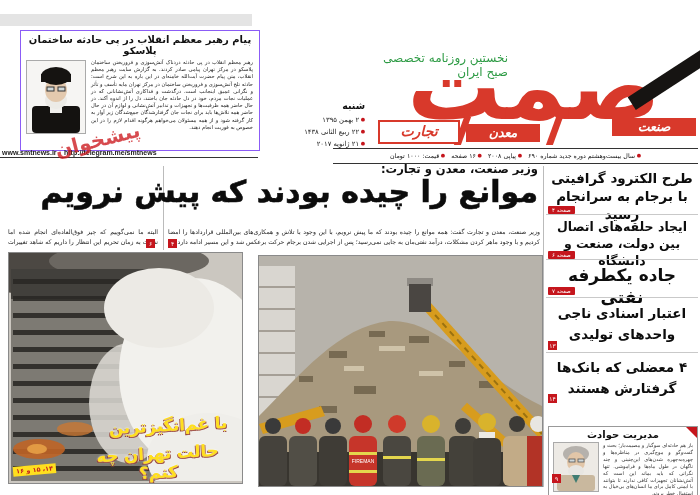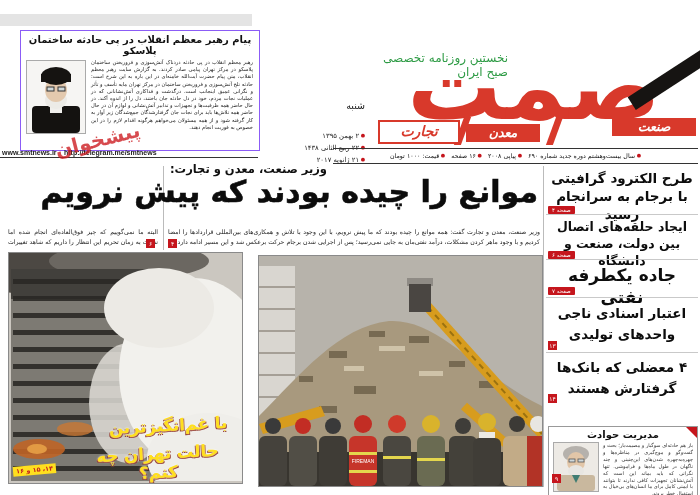--- a/index.html
+++ b/index.html
@@ -33,36 +33,36 @@
           text-align:center;line-height:18px;direction:rtl;}
   .sub-industry{left:612px;top:118px;width:84px;}
   .sub-mine{left:466px;top:124px;width:74px;}
   .sub-trade{left:378px;top:120px;width:78px;height:20px;line-height:18px;color:#d8392b;border:2px solid #d8392b;
              background:#fff;font-size:14px;font-weight:bold;font-style:italic;text-align:center;direction:rtl;}
   .slash{width:7px;height:28px;background:#d8392b;transform:skewX(-20deg);}
   .slash1{left:551px;top:117px;} .slash2{left:459px;top:117px;}
 
   
   .dateblock{left:280px;top:100px;width:85px;direction:rtl;text-align:right;}
-  .dateblock .wd{font-size:9.5px;font-weight:normal;margin-bottom:19px;}
+  .dateblock .wd{font-size:9.5px;font-weight:bold;margin-bottom:3px;}
   .dateblock .dl{font-size:6.8px;line-height:11px;color:#222;}
   .rdot::before{content:"● ";color:#c5161d;font-size:5px;vertical-align:1px;}
 
   
   .issueline{left:333px;top:148px;width:365px;height:14px;border-top:1px solid #333;border-bottom:1px solid #333;
              direction:rtl;text-align:center;font-size:6.3px;line-height:13px;color:#111;}
   .issueline span{margin:0 2px;}
 
   
   .vsep1{left:543px;top:166px;width:1px;height:321px;background:#bbb;}
   .vsep2{left:163px;top:166px;width:1px;height:84px;background:#bbb;}
   .hsep{left:546px;width:152px;height:1px;background:#c9c9c9;}
 
   
-  .kicker{left:170px;top:162px;width:368px;text-align:left;font-size:11.5px;font-weight:bold;direction:rtl;}
+  .kicker{left:170px;top:162px;width:368px;text-align:right;font-size:11.5px;font-weight:bold;direction:rtl;}
   .headline{left:166px;top:174px;width:372px;text-align:center;font-size:30px;font-weight:bold;direction:rtl;
             letter-spacing:-.5px;color:#0c0c0c;-webkit-text-stroke:.6px #0c0c0c;white-space:nowrap;}
   .lead{left:168px;top:227px;width:372px;height:22px;overflow:hidden;direction:rtl;text-align:justify;
         font-size:6.2px;line-height:10px;color:#222;}
   .sidenote{left:8px;top:227px;width:150px;height:22px;overflow:hidden;direction:rtl;text-align:justify;
             font-size:6.2px;line-height:10px;color:#222;}
   .sqtag{background:#c5161d;color:#fff;font-size:6px;width:9px;height:9px;line-height:9px;text-align:center;}
   .leadtag{left:168px;top:239px;} .sidetag{left:146px;top:239px;}
 
   

